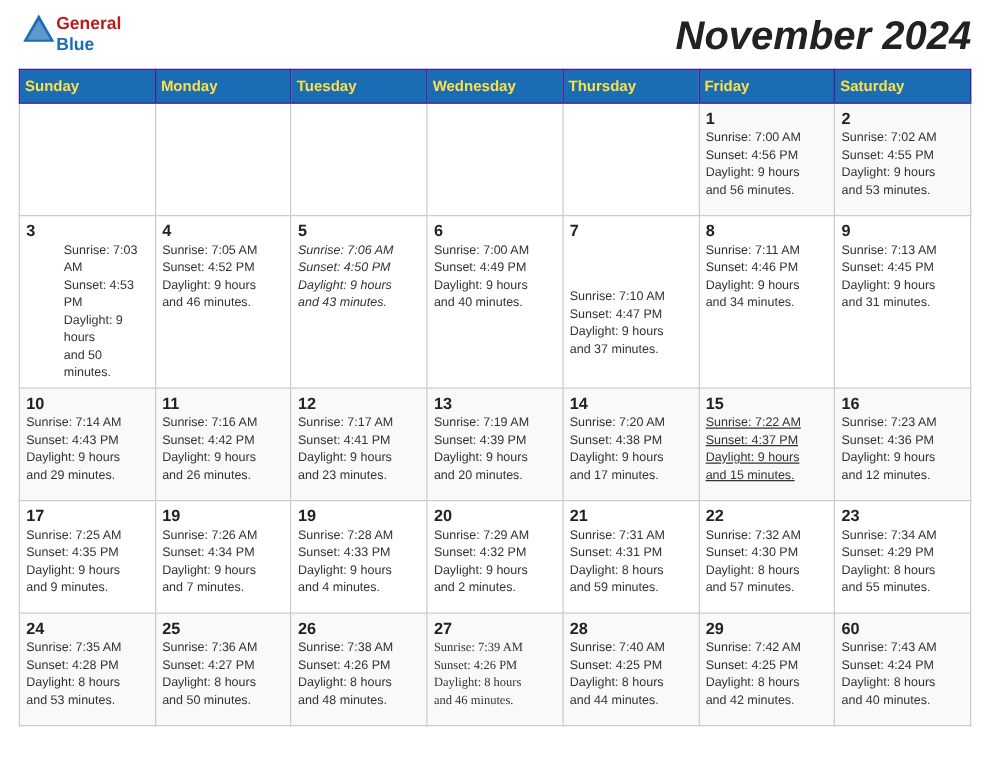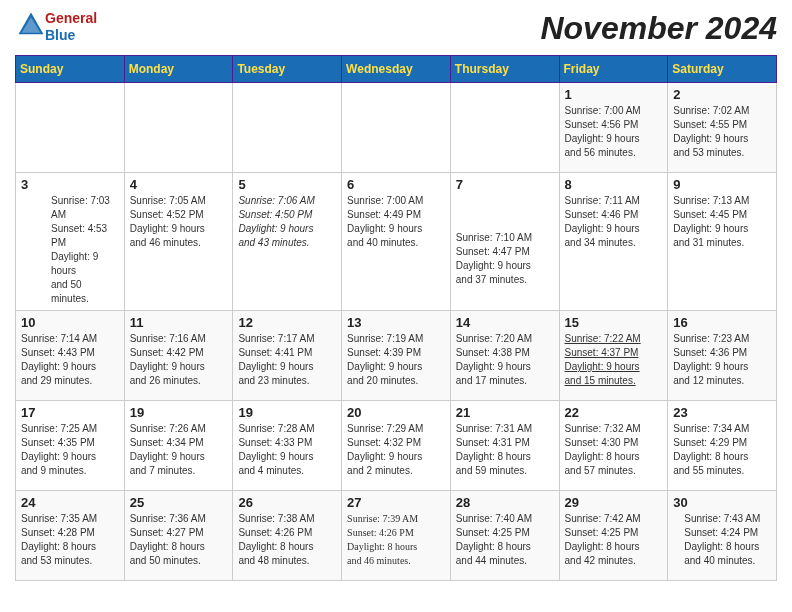--- a/index.html
+++ b/index.html
@@ -333,21 +333,21 @@
 and 44 minutes.</div>
         </td>
         <td>
           <span class="day-number">29</span>
           <div class="day-info" style="white-space: pre-line;">Sunrise: 7:42 AM
 Sunset: 4:25 PM
 Daylight: 8 hours
 and 42 minutes.</div>
         </td>
         <td>
-          <span class="day-number">30</span>
-          <div class="day-info" style="white-space: pre-line; margin-left: 11px;">Sunrise: 7:43 AM
+          <span class="day-number">60</span>
+          <div class="day-info" style="white-space: pre-line;">Sunrise: 7:43 AM
 Sunset: 4:24 PM
 Daylight: 8 hours
 and 40 minutes.</div>
         </td>
       </tr>
     </tbody>
 </table>
 
 </body></html>

